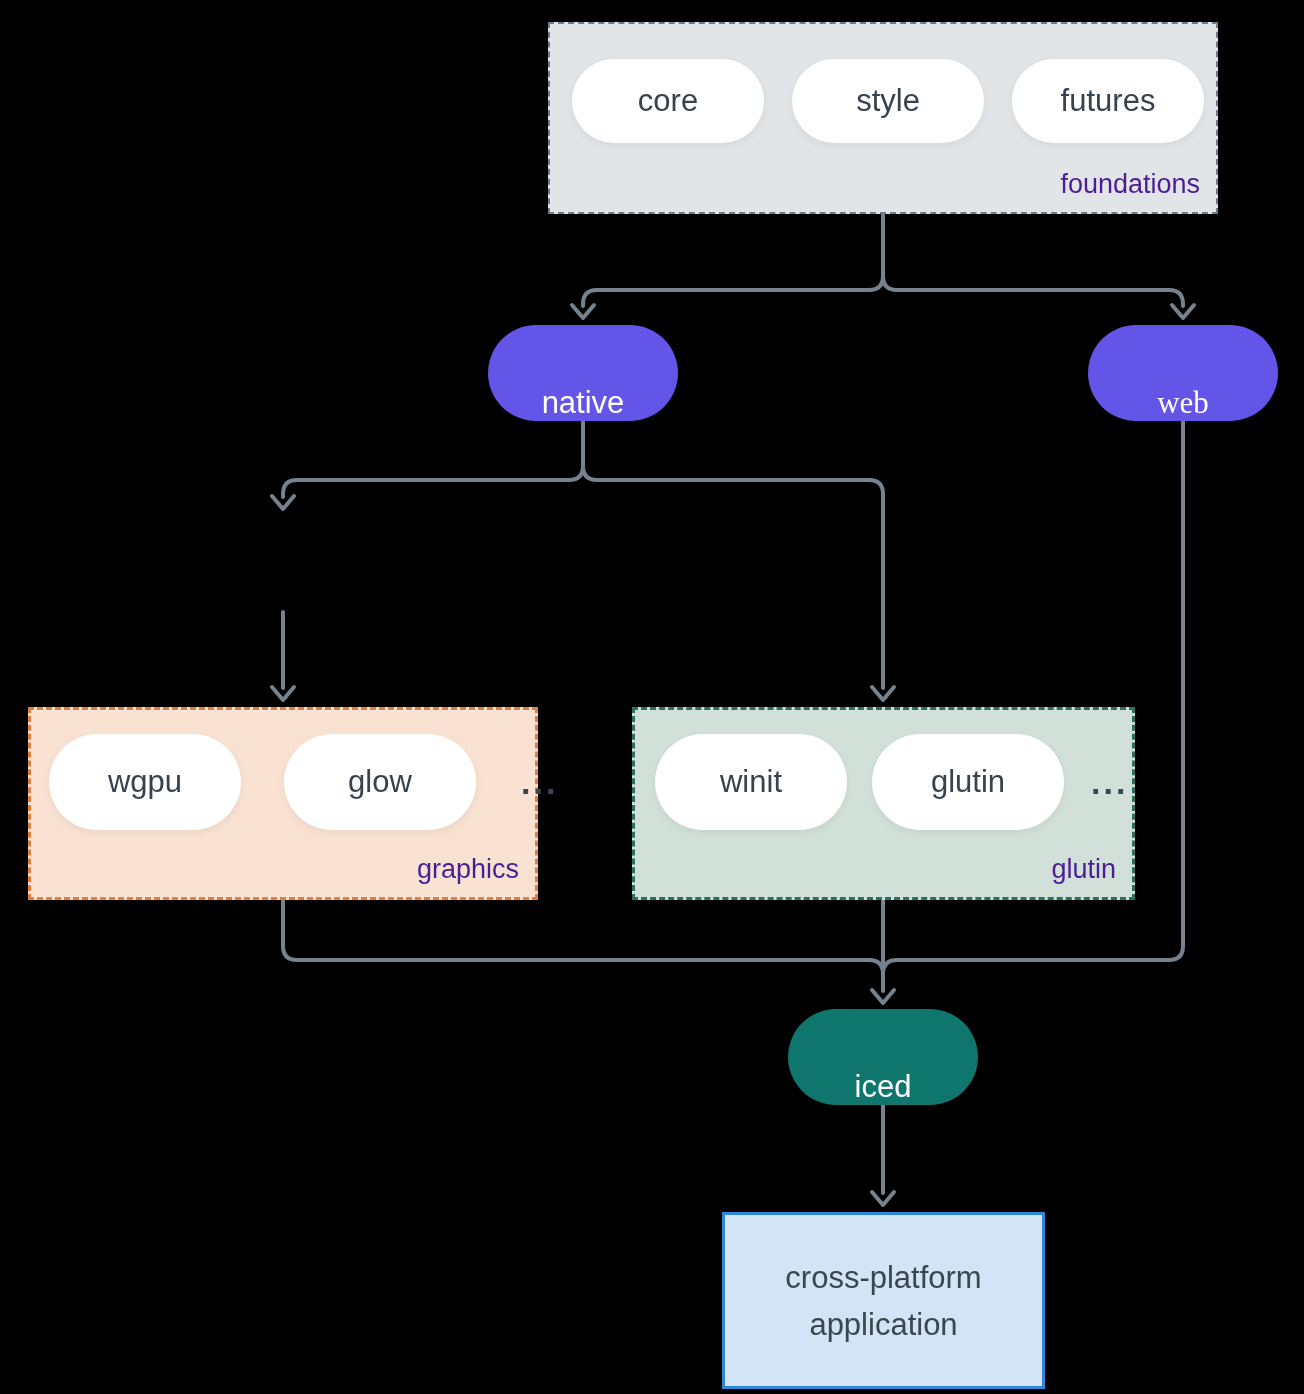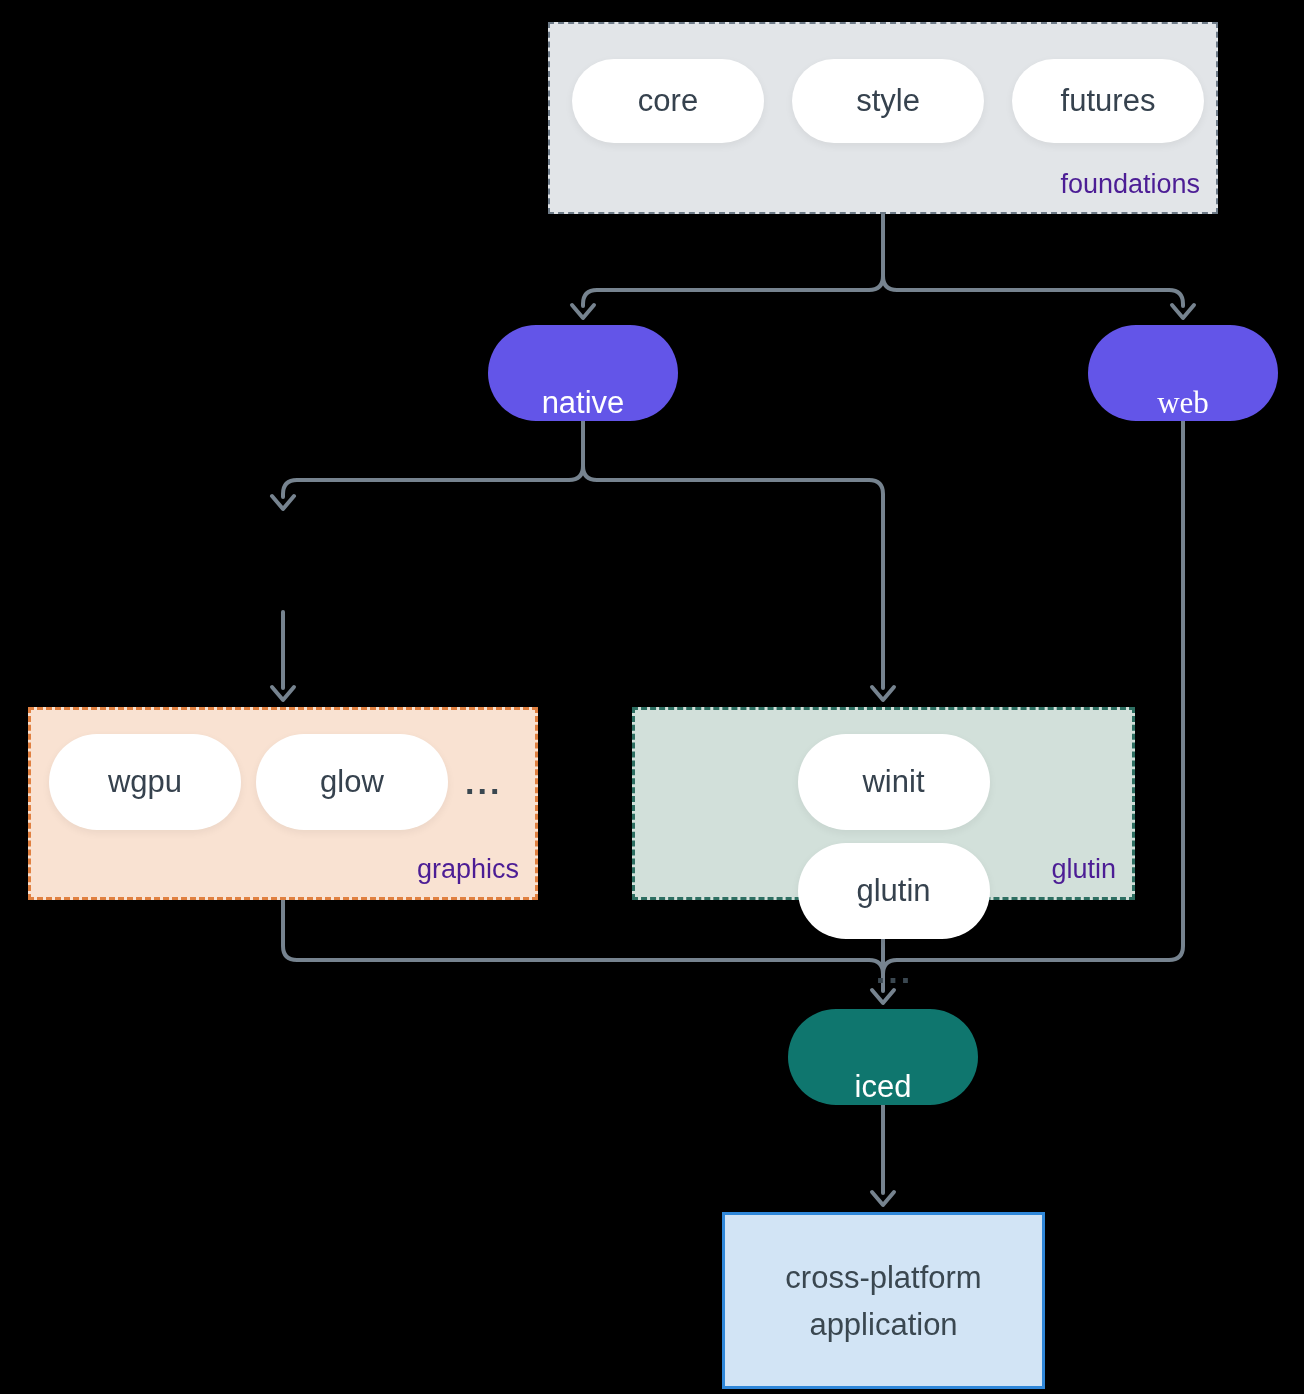--- a/index.html
+++ b/index.html
@@ -56,22 +56,22 @@
     font-size: 27px;
     color: #4c1d95;
   }
   .pill-row {
     position: absolute;
     left: 0; top: 0; right: 0;
     display: flex;
     align-items: center;
   }
   .group-foundations .pill-row { padding: 35px 0 0 22px; gap: 28px; }
-  .group-renderers  .pill-row { padding: 24px 0 0 18px; gap: 15px; }
-  .group-shells     .pill-row { padding: 24px 0 0 20px; gap: 13px; flex-direction: column; }
+  .group-renderers  .pill-row { padding: 24px 0 0 18px; gap: 43px; }
+  .group-shells     .pill-row { padding: 24px 0 0 20px; gap: 25px; }
   .pill-white {
     background: #FFFFFF;
     border-radius: 48px;
     width: 192px;
     display: flex;
     align-items: center;
     justify-content: center;
     font-size: 31px;
     color: #36424E;
     box-shadow: 0 3px 8px rgba(0,0,0,0.06);

